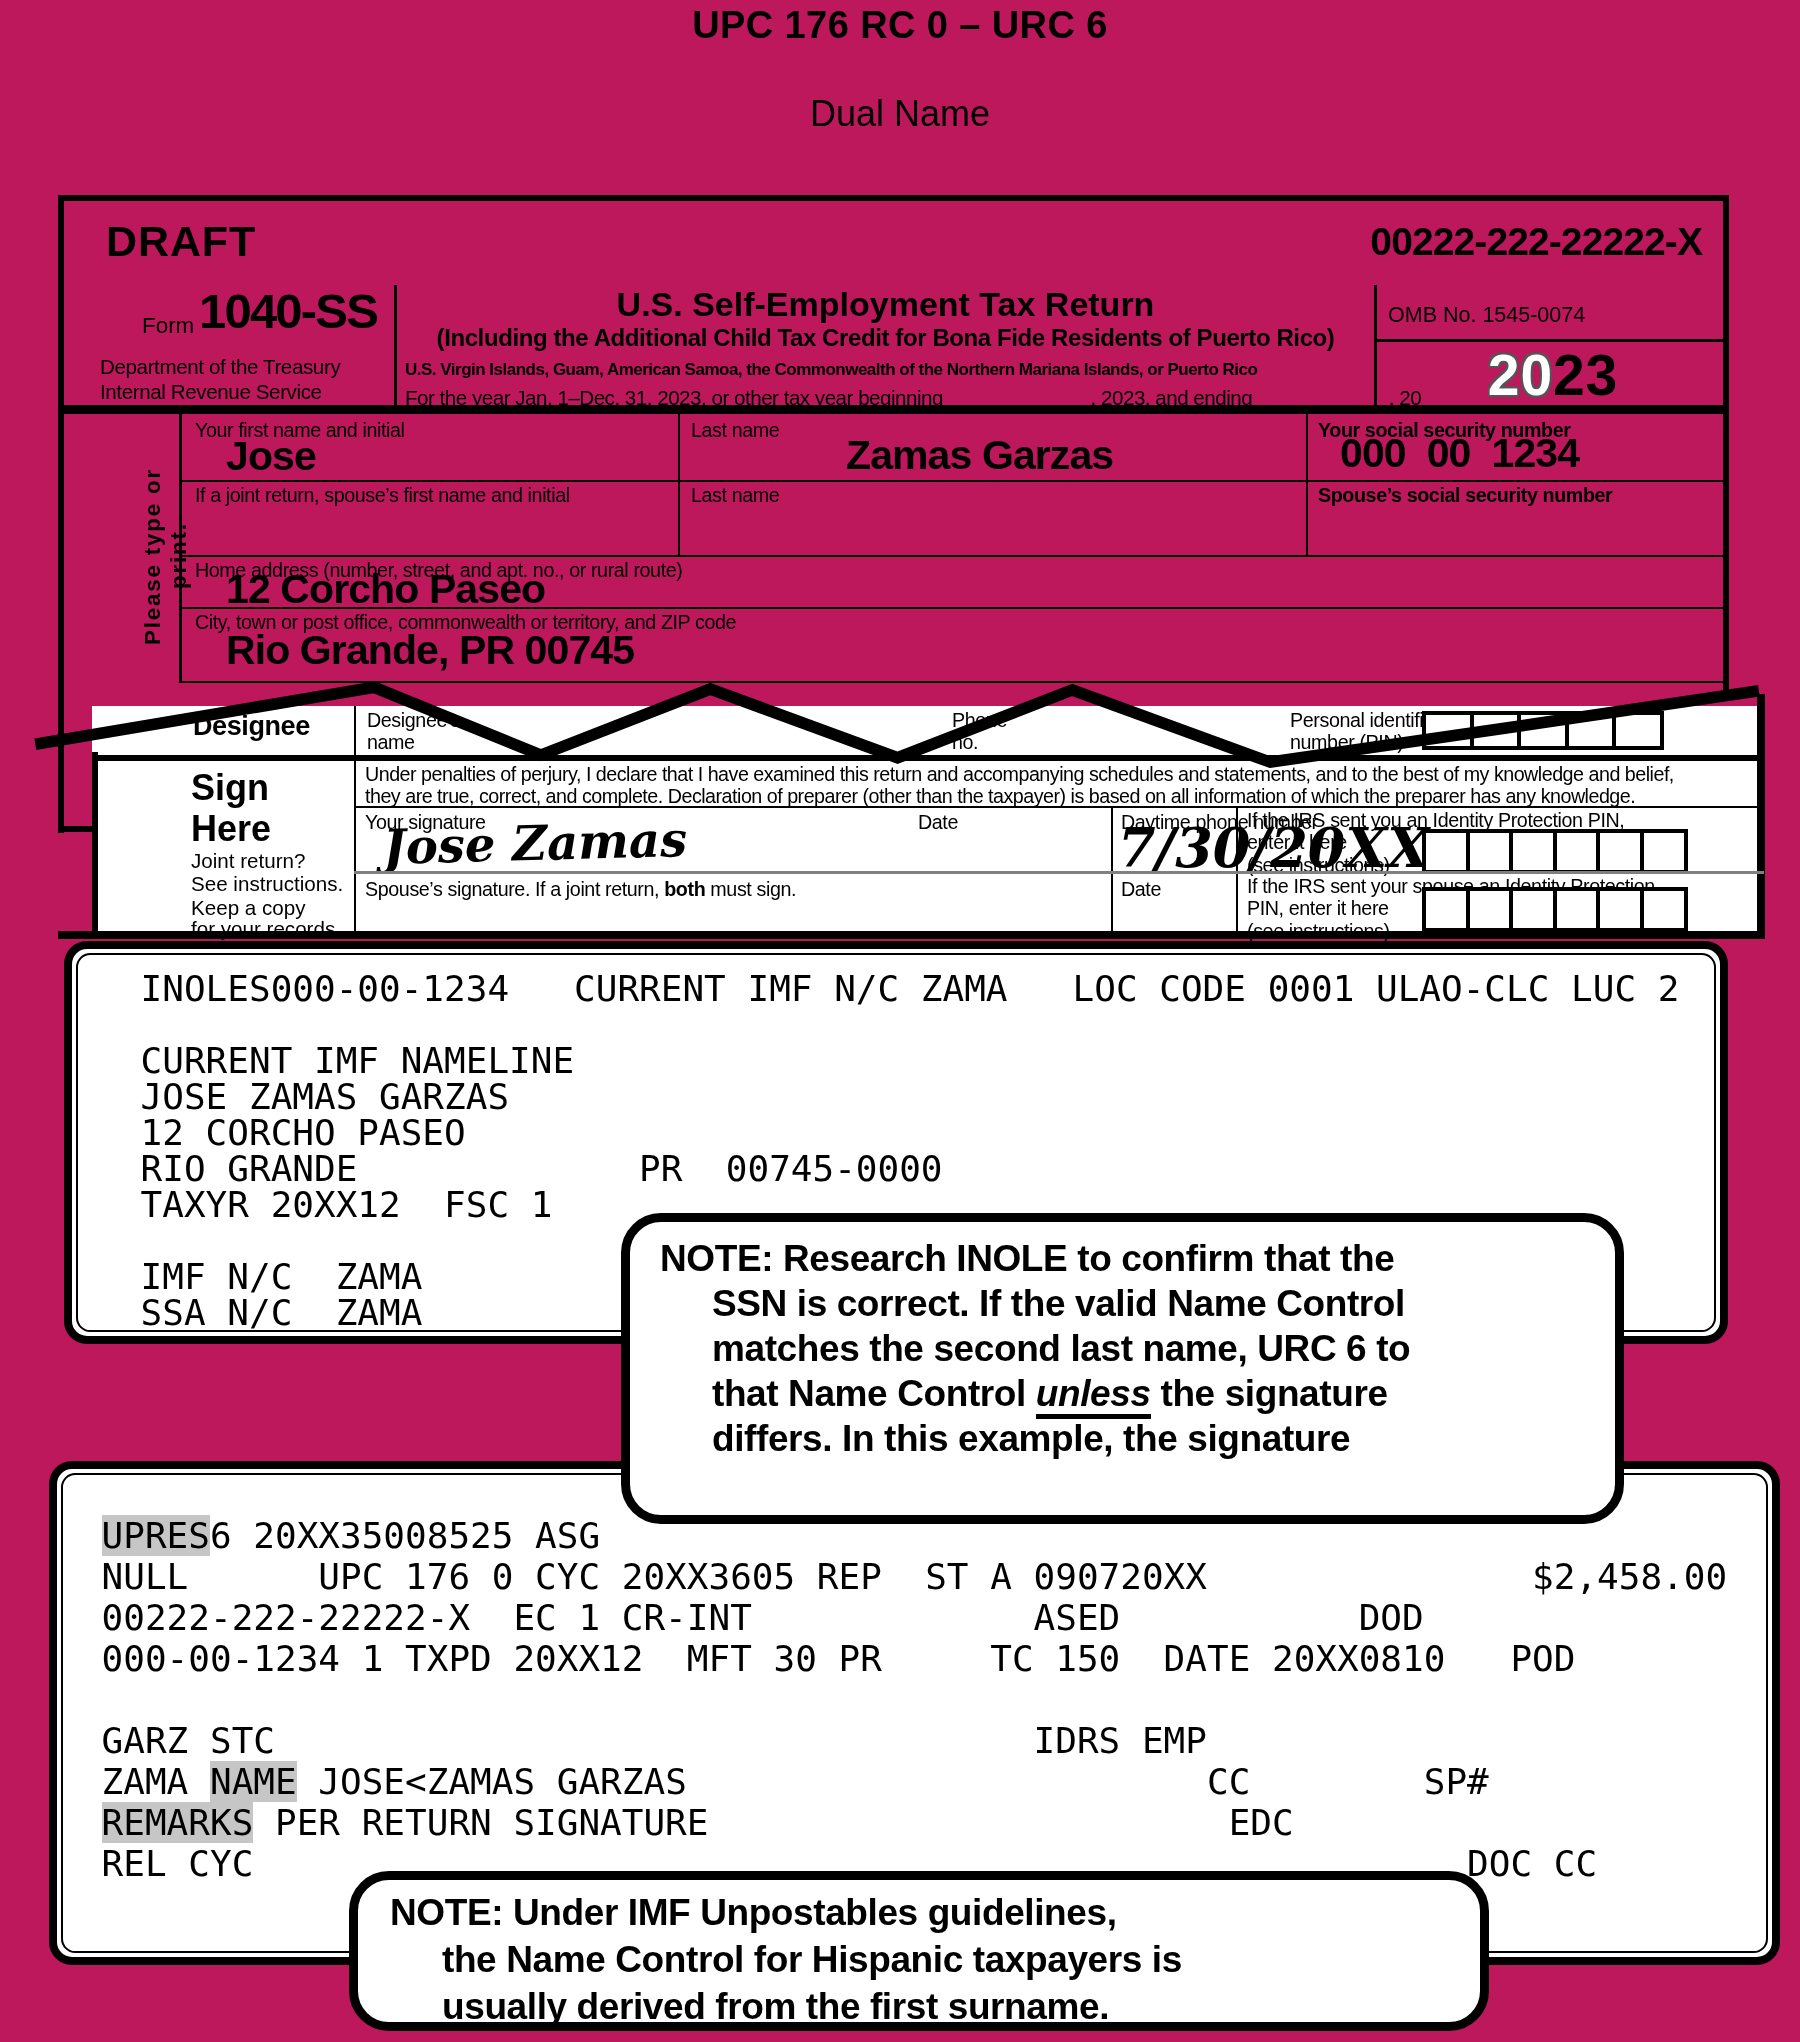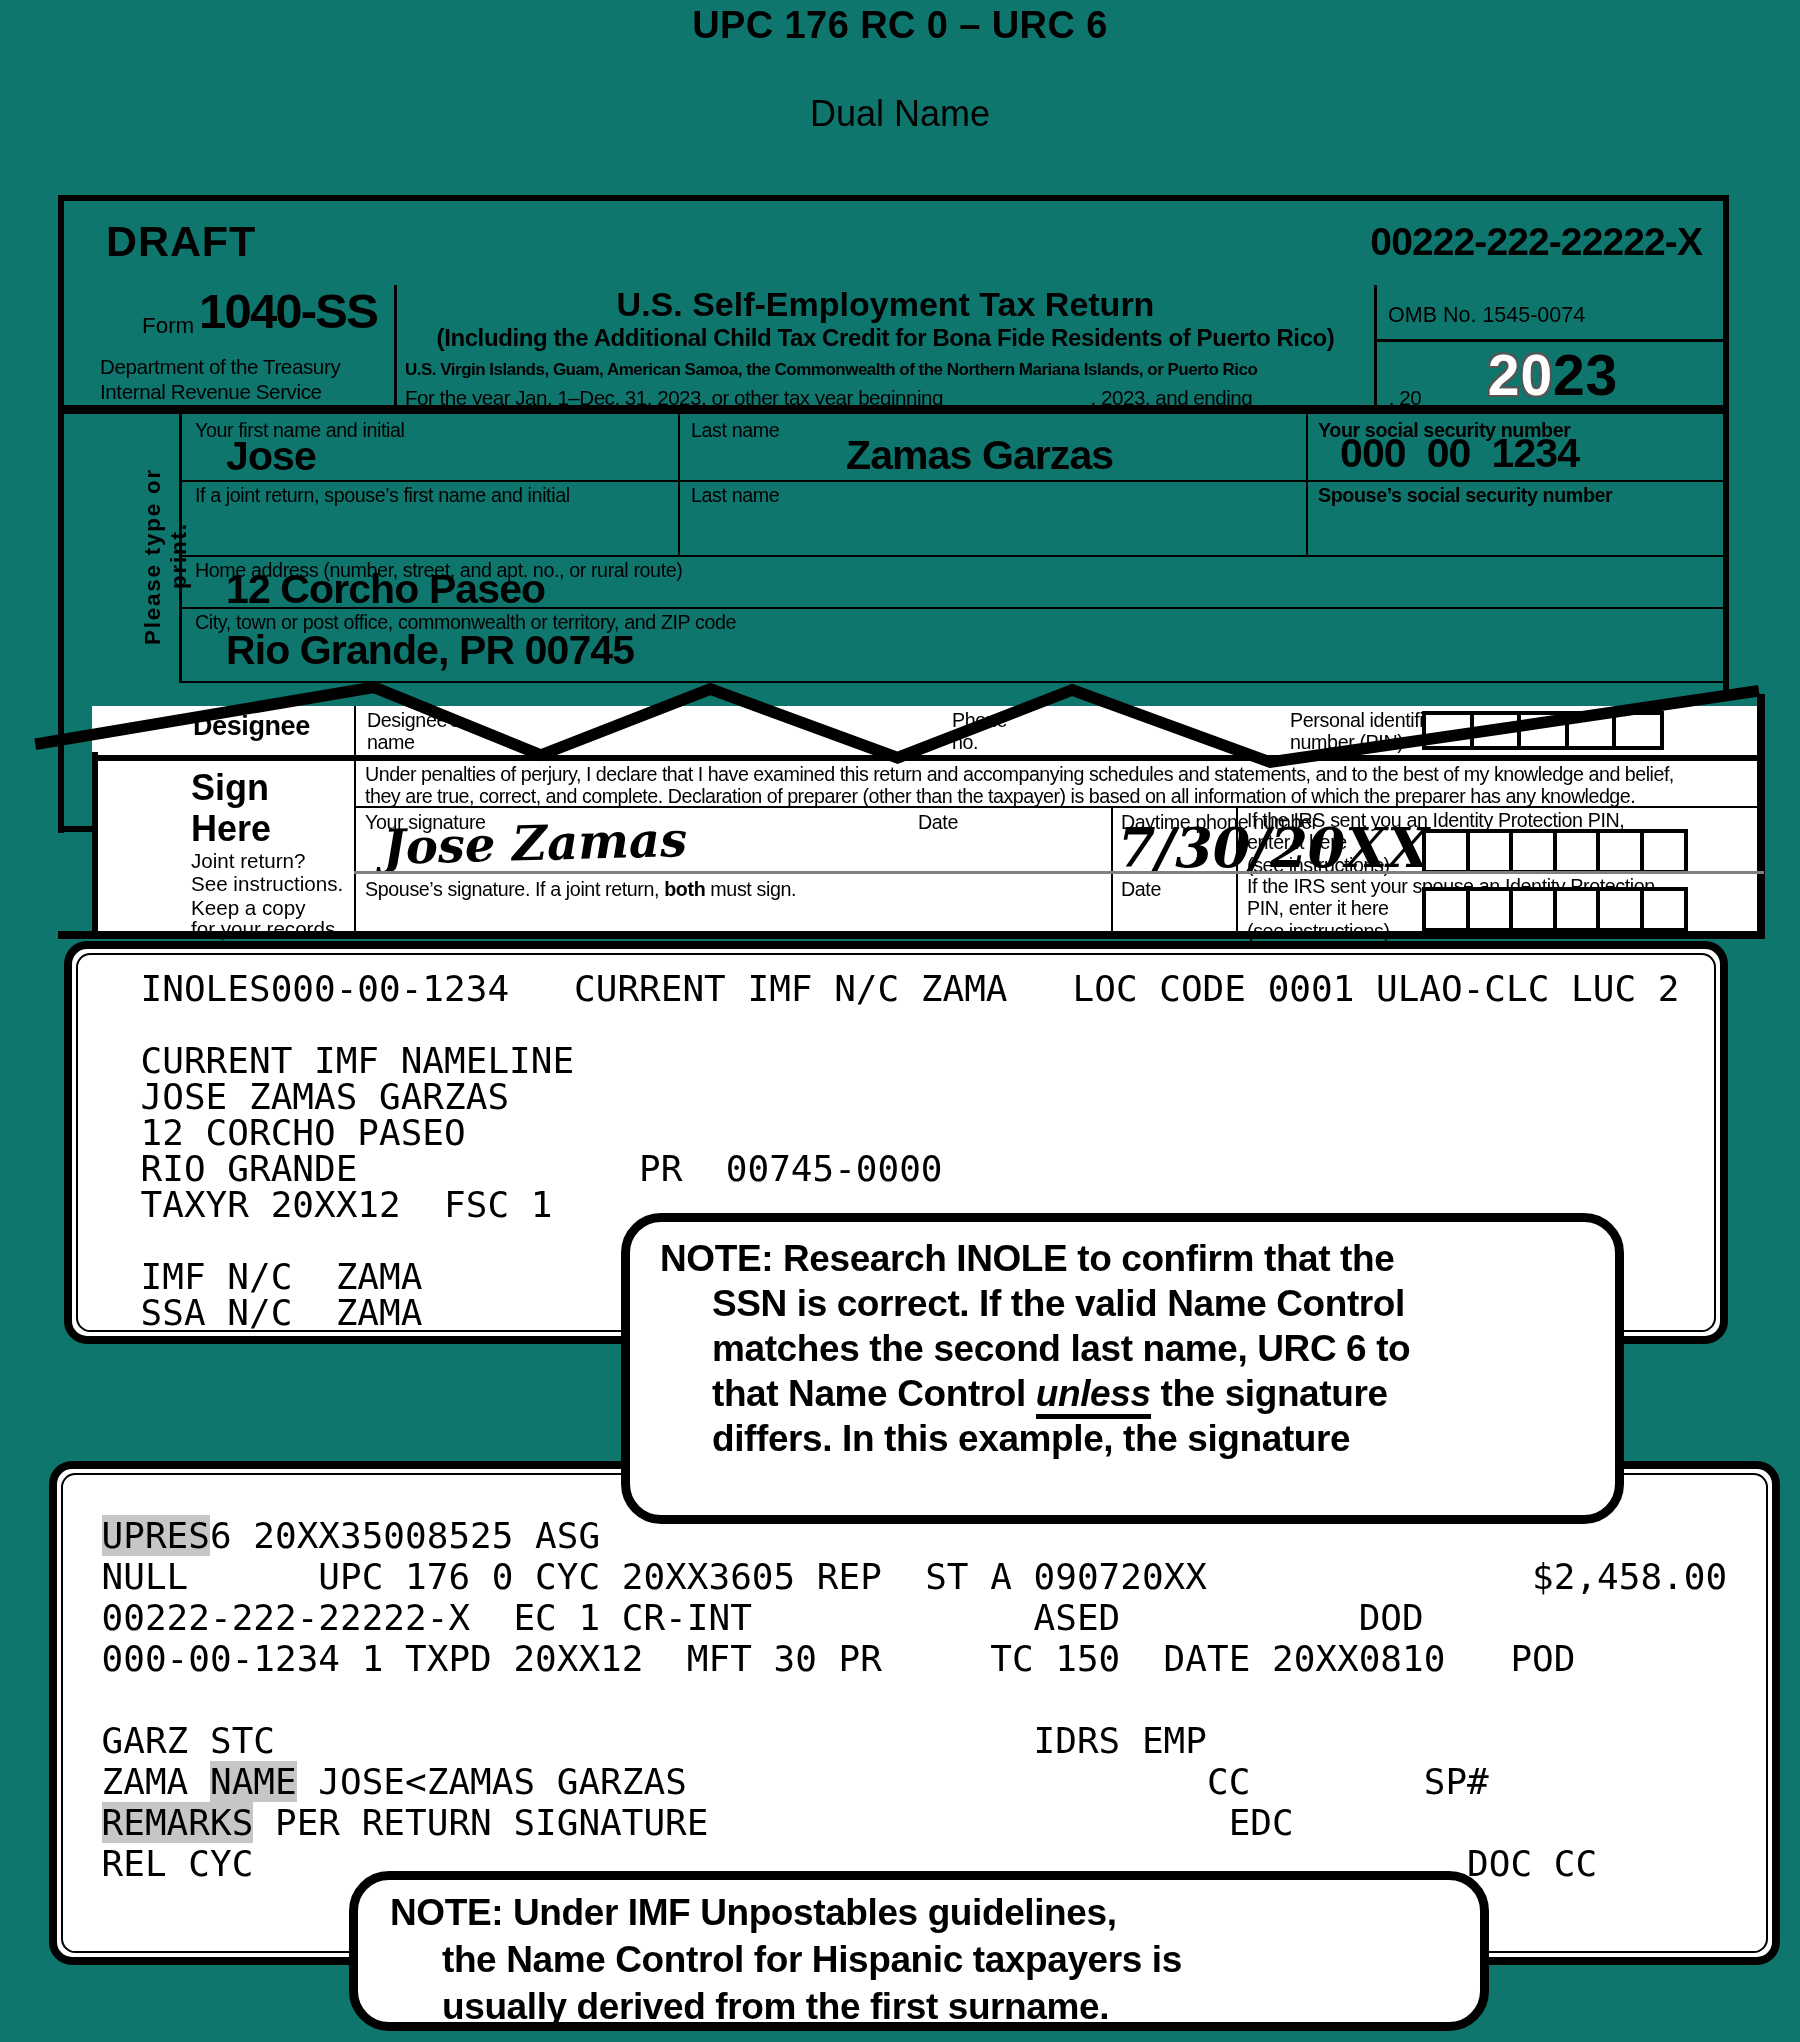--- a/index.html
+++ b/index.html
@@ -1,19 +1,19 @@
 <!DOCTYPE html>
 <html style="--hl: #c6c6c6;font-size:14.3px"><head>
 <meta charset="utf-8">
 <style>
   * { box-sizing: border-box; margin: 0; padding: 0; }
   html,body { background:#fff; }
   #page {
     position: relative; width: 1800px; height: 2043px;
-    background: #0f766e; color:#000;
+    background: #be185d; color:#000;
     font-family: "Liberation Sans", sans-serif;
     overflow: hidden;
   }
   .abs { position:absolute; }
   .b { font-weight:bold; }
   .ctr { text-align:center; }
   .rt { text-align:right; }
   .lbl { font-size:19.7px; letter-spacing:-0.4px; white-space:nowrap; }
   .lbl2 { font-size:19.7px; letter-spacing:-0.4px; line-height:22.4px; white-space:nowrap; }
   .val { font-weight:bold; font-size:41px; letter-spacing:-0.9px; white-space:pre; }

